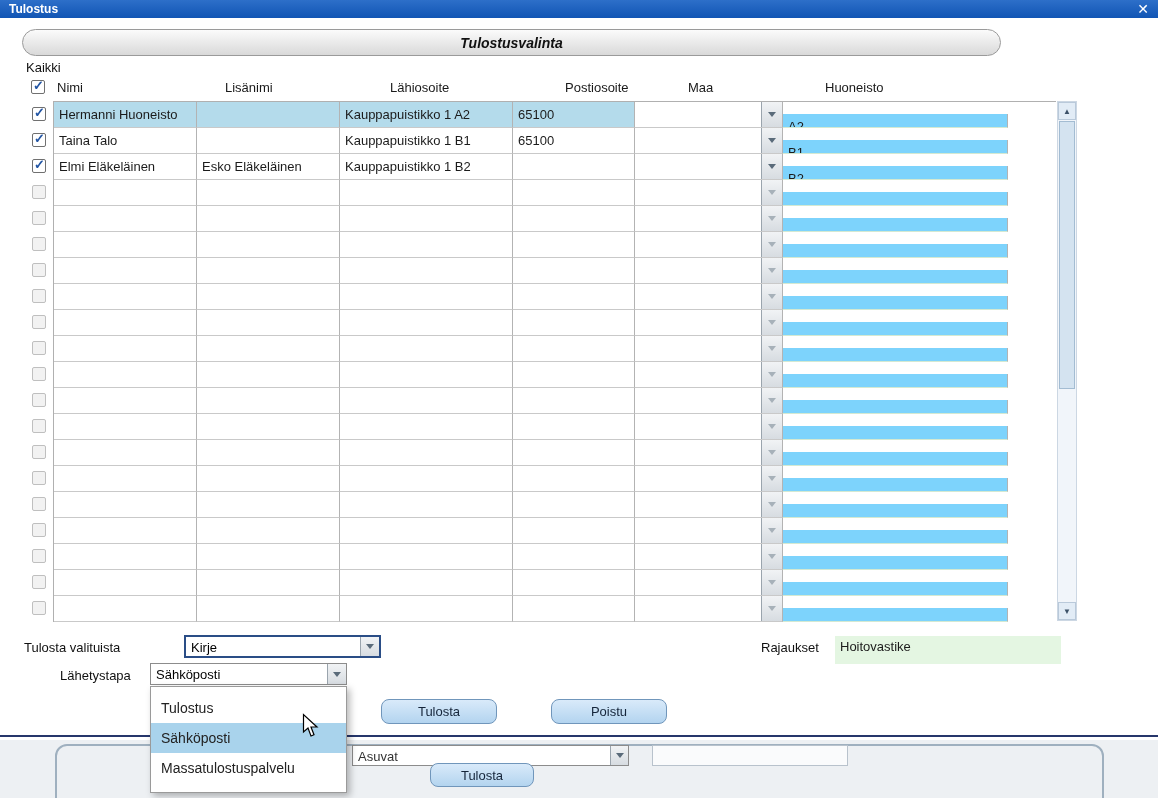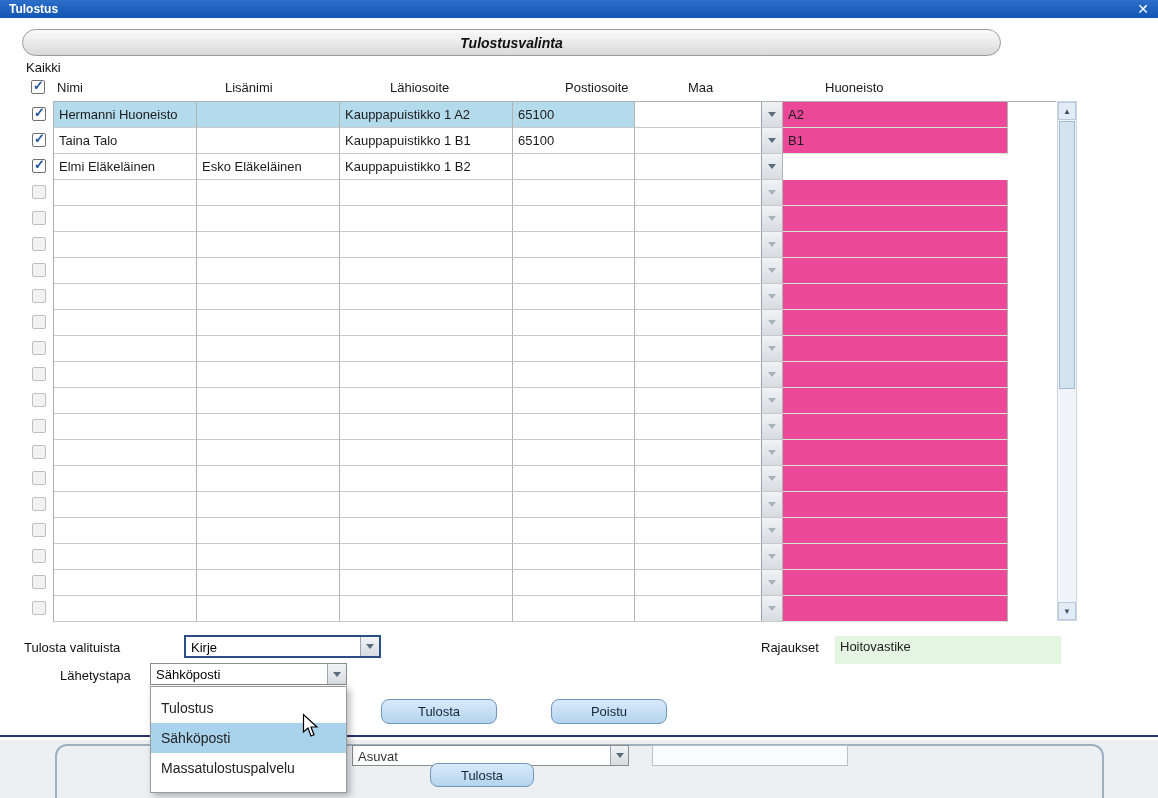--- a/index.html
+++ b/index.html
@@ -45,21 +45,21 @@
   .c0,.c1 { width:143px; }
   .c2 { width:173px; }
   .c3 { width:122px; }
   .cmaa { width:148px; padding:0; display:flex; }
   .maaval { flex:1; padding:5px 0 0 5px; font-size:13px; overflow:hidden; }
   .maabtn { width:21px; background:linear-gradient(#f1f3f5,#d7dce1); border-left:1px solid #9aa4ad;
     display:flex; align-items:center; justify-content:center; }
   .tri { width:0; height:0; border-left:4px solid transparent; border-right:4px solid transparent;
     border-top:5px solid #5a6b7a; }
   .maabtn.dis .tri { border-top-color:#a7b1b9; }
-  .chuon { width:225px; background:#ec4899; border-bottom-color:#d4e9d2; }
+  .chuon { width:225px; background:#7dd3fc; border-bottom-color:#d4e9d2;margin-top:12px; }
   .trow.sel .c0, .trow.sel .c1, .trow.sel .c2, .trow.sel .c3 { background:#b4dbeb; }
 
   
   .vscroll { position:absolute; left:1057px; top:101px; width:20px; height:520px;
     background:#f1f5fa; border:1px solid #ccd7e3; }
   .sbtn { position:absolute; left:0; width:18px; height:18px; background:#e2ecf6;
     border:1px solid #b9c9da; display:flex; align-items:center; justify-content:center;
     font-size:8px; color:#3c5168; }
   .sbtn.up { top:0; }
   .sbtn.down { bottom:0; }
@@ -226,20 +226,21 @@
         <div class="cell c0">Elmi Eläkeläinen</div>
         <div class="cell c1">Esko Eläkeläinen</div>
         <div class="cell c2">Kauppapuistikko 1 B2</div>
         <div class="cell c3"></div>
         <div class="cell cmaa">
           <div class="maaval"></div>
           <div class="maabtn">
             <span class="tri"></span>
           </div>
         </div>
+        <div class="cell chuon">B2</div>
       </div>
       <div class="trow">
         <div class="cell c0"></div>
         <div class="cell c1"></div>
         <div class="cell c2"></div>
         <div class="cell c3"></div>
         <div class="cell cmaa">
           <div class="maaval"></div>
           <div class="maabtn dis">
             <span class="tri"></span>

